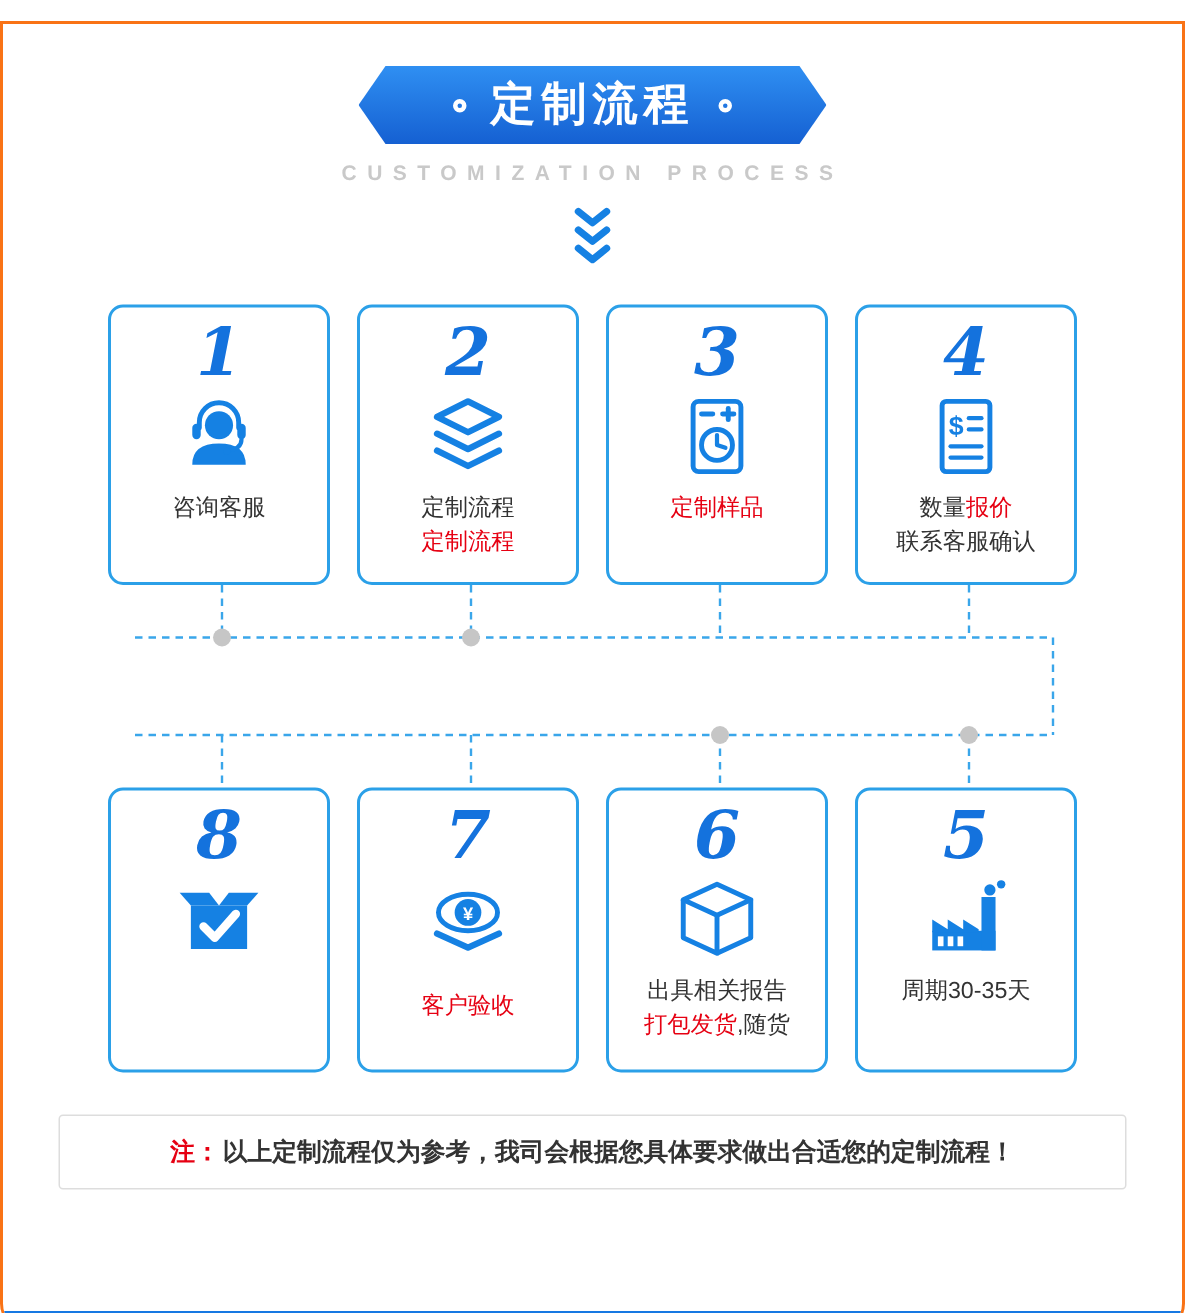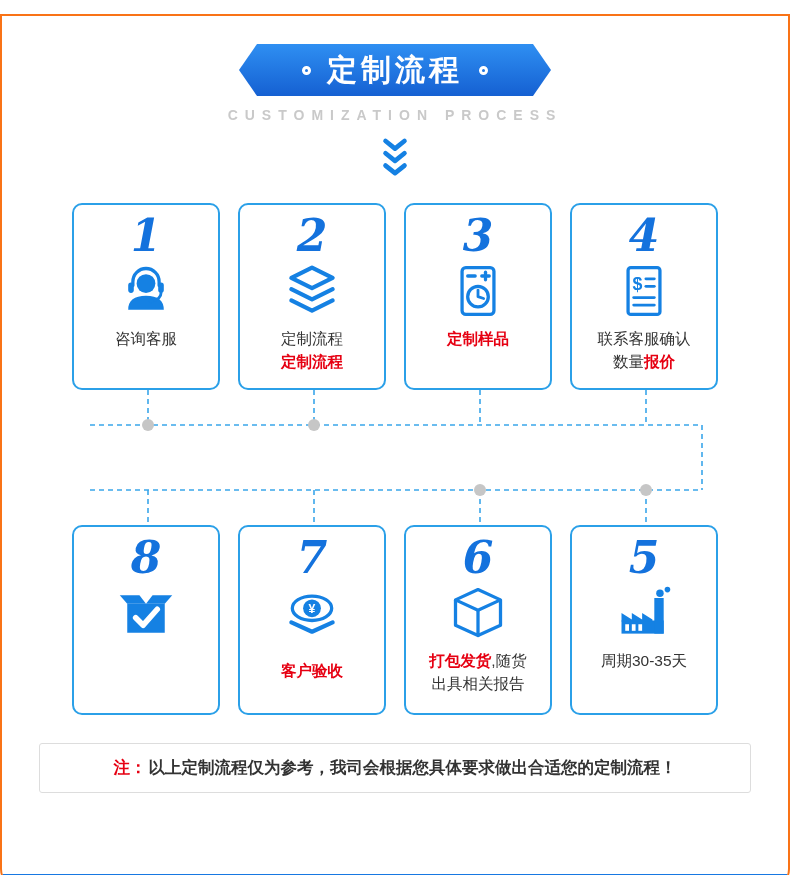--- a/index.html
+++ b/index.html
@@ -84,21 +84,21 @@
   .icon {
     width: 60px; height: 60px;
     margin: 2px auto 0;
     display: flex;
     align-items: center;
     justify-content: center;
   }
   .icon svg { width: 60px; height: 60px; display: block; }
   .txt { margin-top: 6px; font-size: 15.5px; color: #333; }
   .txt .line { line-height: 23px; white-space: nowrap; }
-  .red { color: #e60012; font-weight: bold; }
+  .red { color: #e60012; font-weight: normal; }
   .single-line .txt { margin-top: 16px; text-align: center; }
 
   
   .connector { display: block; width: 790px; height: 135px; }
 
   
   .note {
     width: 712px;
     height: 50px;
     margin: 28px auto 0;
@@ -200,22 +200,22 @@
         <svg viewBox="0 0 64 64">
           <rect x="15" y="7" width="34" height="50" rx="3" fill="none" stroke="#1581e3" stroke-width="3.5"></rect>
           <text x="25" y="31" font-size="19" font-weight="bold" fill="#1581e3" text-anchor="middle" font-family="Liberation Sans, sans-serif">$</text>
           <line x1="34" y1="19" x2="43" y2="19" stroke="#1581e3" stroke-width="3" stroke-linecap="round"></line>
           <line x1="34" y1="27" x2="43" y2="27" stroke="#1581e3" stroke-width="3" stroke-linecap="round"></line>
           <line x1="21" y1="39" x2="43" y2="39" stroke="#1581e3" stroke-width="3" stroke-linecap="round"></line>
           <line x1="21" y1="47" x2="43" y2="47" stroke="#1581e3" stroke-width="3" stroke-linecap="round"></line>
         </svg>
       </div>
       <div class="txt">
+        <div class="line"><span>数量</span><span class="red">报价</span></div>
         <div class="line"><span>联系客服确认</span></div>
-        <div class="line"><span>数量</span><span class="red">报价</span></div>
       </div>
     </div>
 
   </div>
 
   <svg class="connector" viewBox="0 0 790 135">
     <g stroke="#3aa6ea" stroke-width="1.6" stroke-dasharray="5 4" fill="none">
       <line x1="146" y1="0" x2="146" y2="35"></line>
       <line x1="312" y1="0" x2="312" y2="35"></line>
       <line x1="478" y1="0" x2="478" y2="35"></line>
@@ -270,22 +270,22 @@
     <div class="card">
       <div class="num">6</div>
       <div class="icon">
         <svg viewBox="0 0 64 64">
           <path d="M32,7 L56,18 L32,29 L8,18 Z" fill="none" stroke="#1581e3" stroke-width="3.5" stroke-linejoin="round"></path>
           <path d="M8,18 L8,45 L32,56 L32,29" fill="none" stroke="#1581e3" stroke-width="3.5" stroke-linejoin="round"></path>
           <path d="M56,18 L56,45 L32,56" fill="none" stroke="#1581e3" stroke-width="3.5" stroke-linejoin="round"></path>
         </svg>
       </div>
       <div class="txt">
+        <div class="line"><span>出具相关报告</span></div>
         <div class="line"><span class="red">打包发货</span><span>,随货</span></div>
-        <div class="line"><span>出具相关报告</span></div>
       </div>
     </div>
 
     <div class="card">
       <div class="num">5</div>
       <div class="icon">
         <svg viewBox="0 0 64 64">
           <rect x="8" y="40" width="45" height="14" fill="#1581e3"></rect>
           <path d="M8,41 L8,32 L19,39 L19,32 L30,39 L30,32 L41,39 L41,41 Z" fill="#1581e3"></path>
           <rect x="43" y="16" width="10" height="38" fill="#1581e3"></rect>

